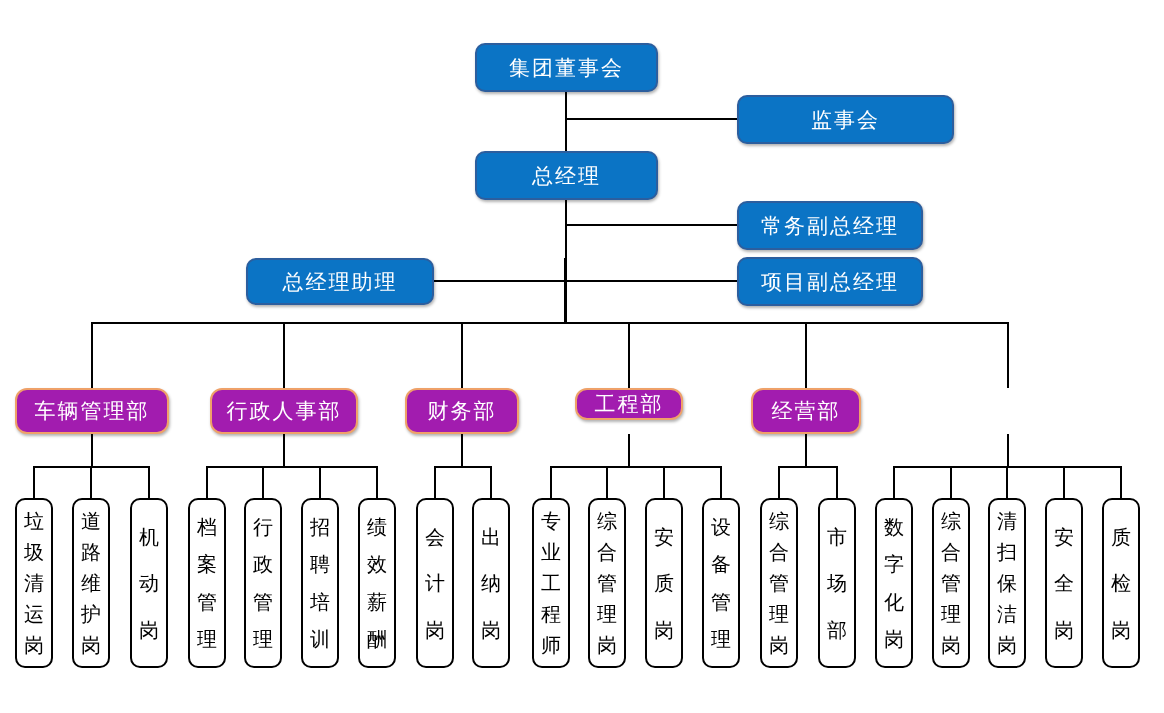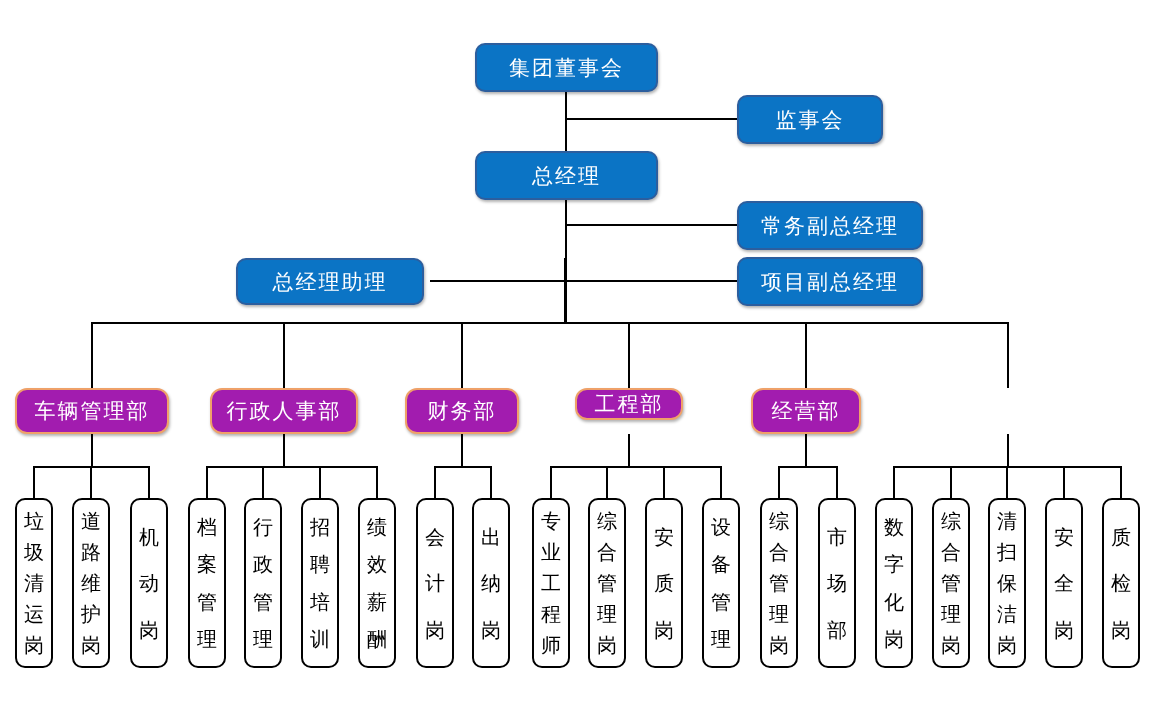--- a/index.html
+++ b/index.html
@@ -86,30 +86,30 @@
   <i class="ln" style="left:836px;top:466px;width:1.5px;height:32px"></i>
   <i class="ln" style="left:893px;top:466px;width:1.5px;height:32px"></i>
   <i class="ln" style="left:950px;top:466px;width:1.5px;height:32px"></i>
   <i class="ln" style="left:1006px;top:466px;width:1.5px;height:32px"></i>
   <i class="ln" style="left:1063px;top:466px;width:1.5px;height:32px"></i>
   <i class="ln" style="left:1120px;top:466px;width:1.5px;height:32px"></i>
 
   <div class="node blue" style="left:475px;top:43px;width:183px;height:49px">
     <span>集团董事会</span>
   </div>
-  <div class="node blue" style="left:737px;top:95px;width:146px;height:49px">
+  <div class="node blue" style="left:737px;top:95px;width:217px;height:49px">
     <span>监事会</span>
   </div>
   <div class="node blue" style="left:475px;top:151px;width:183px;height:49px">
     <span>总经理</span>
   </div>
   <div class="node blue" style="left:737px;top:201px;width:186px;height:49px">
     <span>常务副总经理</span>
   </div>
-  <div class="node blue" style="left:236px;top:258px;width:188px;height:47px">
+  <div class="node blue" style="left:246px;top:258px;width:188px;height:47px">
     <span>总经理助理</span>
   </div>
   <div class="node blue" style="left:737px;top:257px;width:186px;height:49px">
     <span>项目副总经理</span>
   </div>
 
   <div class="node orange" style="left:15px;top:388px;width:154px;height:46px">
     <span>车辆管理部</span>
   </div>
   <div class="node orange" style="left:405px;top:388px;width:114px;height:46px">

